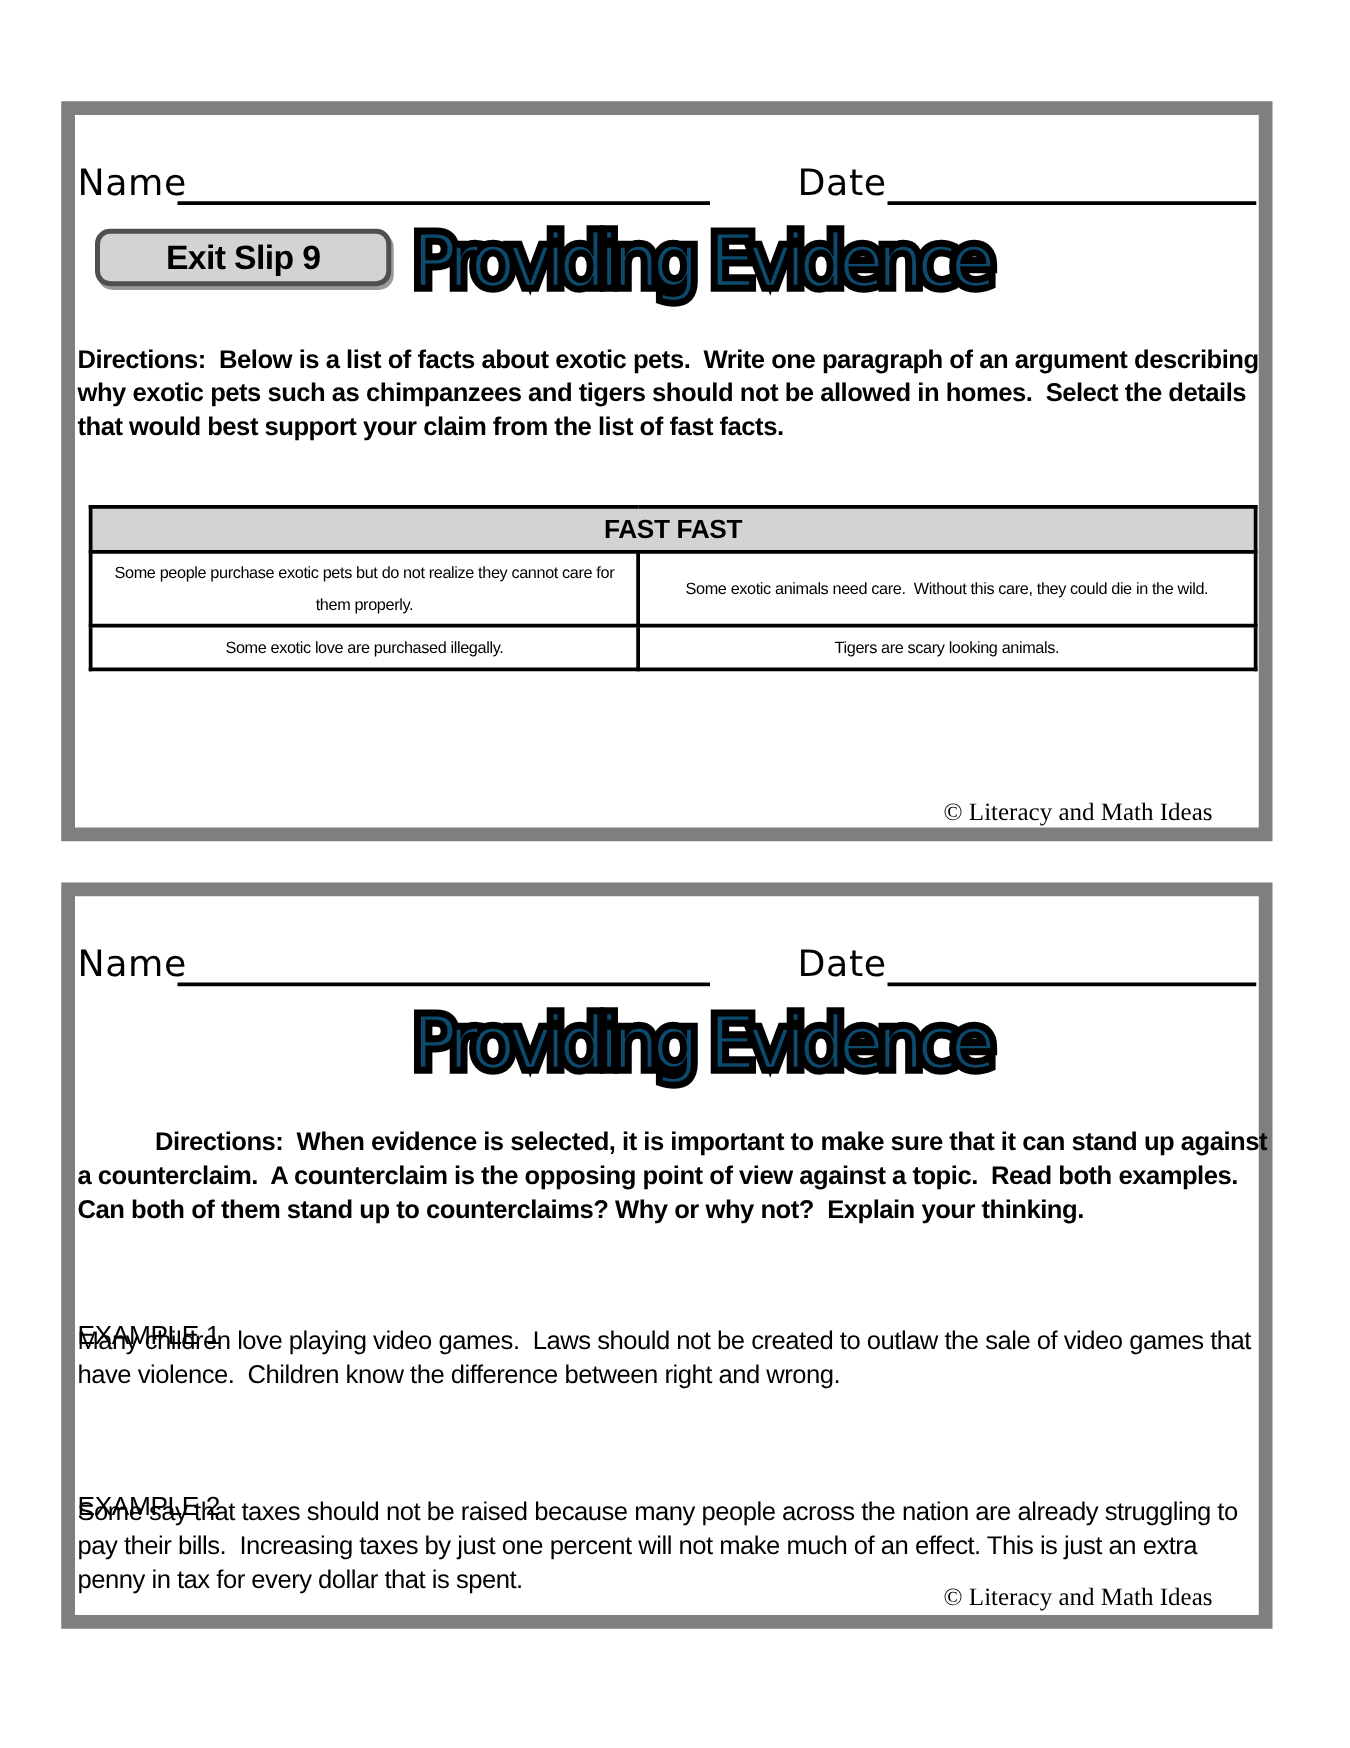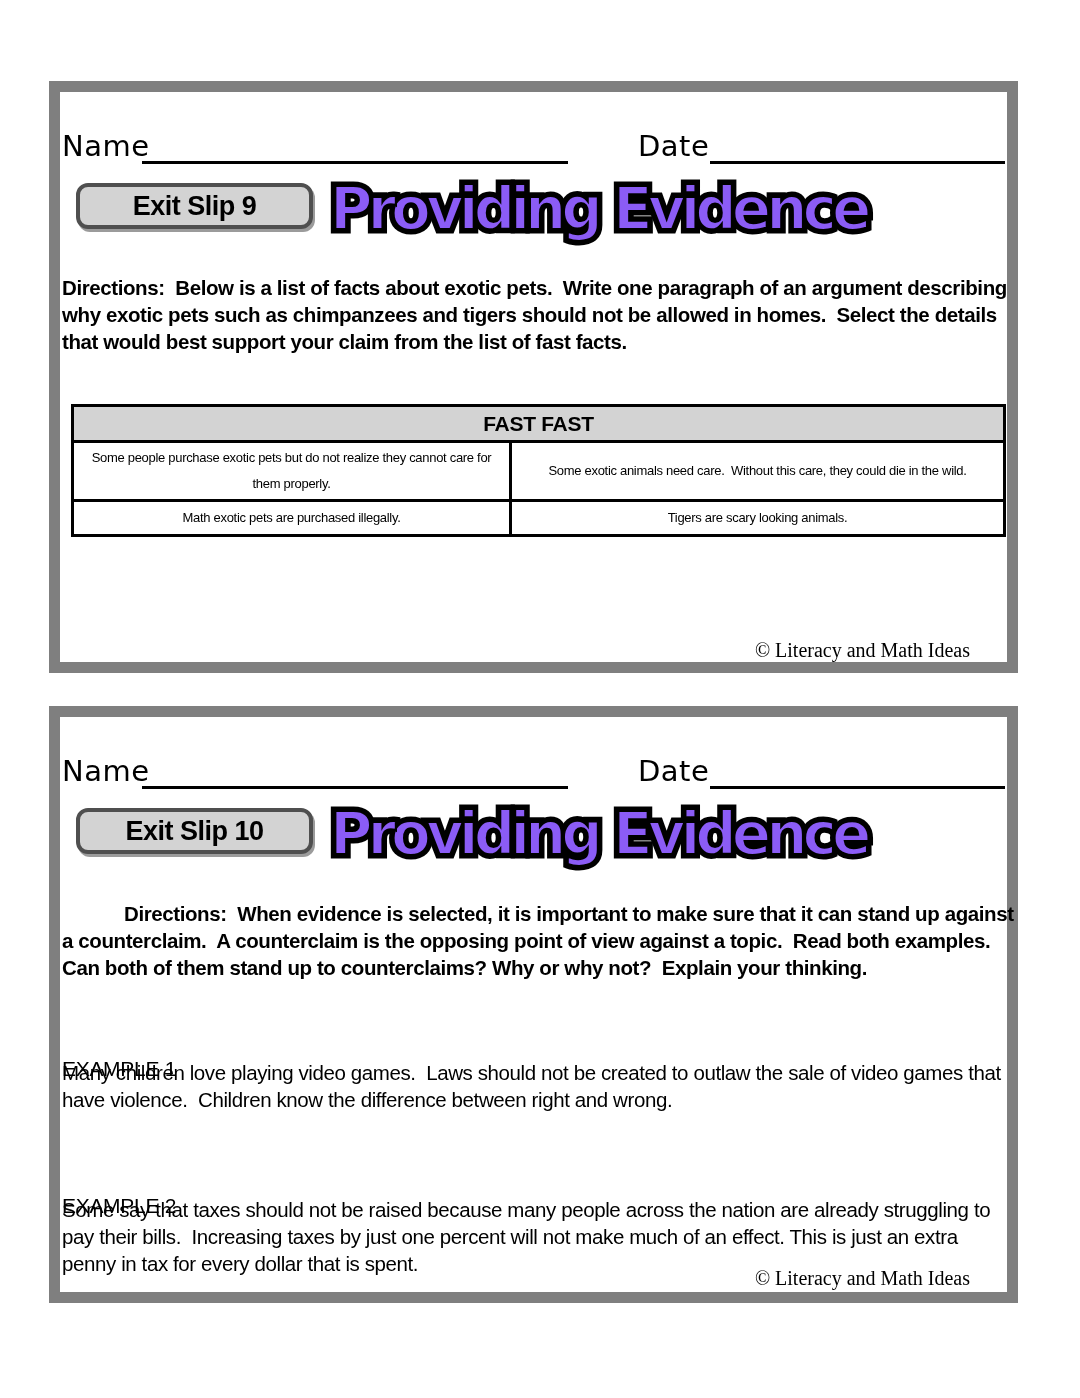--- a/index.html
+++ b/index.html
@@ -31,23 +31,23 @@
     box-sizing:border-box; background:#d3d3d3;
     border:4px solid #4f4f4f; border-radius:12px;
     box-shadow:2px 3px 0 #9b9b9b;
     display:flex; align-items:center; justify-content:center;
     font-weight:bold; font-size:27px; letter-spacing:-0.5px;
   }
 
   
   .bubble-title {
     position:absolute; left:270px; top:86px; z-index:0;
-    font-family:"DejaVu Sans", sans-serif; font-weight:bold;
+    font-family:"DejaVu Sans", sans-serif; font-weight:normal;
     font-size:58px; line-height:1.1; letter-spacing:-5px;
-    color:#8b5cf6; -webkit-text-stroke:2.2px #000; white-space:nowrap;
+    color:#0c4a6e; -webkit-text-stroke:2.2px #000; white-space:nowrap;
   }
   .bubble-title::before {
     content:attr(data-text);
     position:absolute; left:0; top:0; z-index:-1;
     color:#000; -webkit-text-stroke:9px #000;
   }
 
   .directions {
     position:absolute; left:2px; width:952px;
     font-weight:bold; font-size:20.5px; line-height:27px;
@@ -123,36 +123,35 @@
         <tr>
           <th colspan="2">FAST FAST</th>
         </tr>
       </thead>
       <tbody>
         <tr class="row-tall">
           <td>Some people purchase exotic pets but do not realize they cannot care for them properly.</td>
           <td>Some exotic animals need care.  Without this care, they could die in the wild.</td>
         </tr>
         <tr class="row-short">
-          <td>Math exotic pets are purchased illegally.</td>
+          <td>Some exotic love are purchased illegally.</td>
           <td>Tigers are scary looking animals.</td>
         </tr>
       </tbody>
     </table>
 
     <div class="copyright">© Literacy and Math Ideas</div>
   </div>
 
   <div class="slip" id="slip2">
     <span class="hand-label name-label">Name</span>
     <div class="write-line name-line"></div>
     <span class="hand-label date-label">Date</span>
     <div class="write-line date-line"></div>
 
-    <div class="badge">Exit Slip 10</div>
 
     <div class="bubble-title" data-text="Providing Evidence">Providing Evidence</div>
 
     <div class="directions">Directions:  When evidence is selected, it is important to make sure that it can stand up against a counterclaim.  A counterclaim is the opposing point of view against a topic.  Read both examples.  Can both of them stand up to counterclaims? Why or why not?  Explain your thinking.</div>
 
     <div class="example-heading" id="ex1-heading">EXAMPLE 1</div>
     <div class="example-body" id="ex1-body">Many children love playing video games.  Laws should not be created to outlaw the sale of video games that have violence.  Children know the difference between right and wrong.</div>
 
     <div class="example-heading" id="ex2-heading">EXAMPLE 2</div>
     <div class="example-body" id="ex2-body">Some say that taxes should not be raised because many people across the nation are already struggling to pay their bills.  Increasing taxes by just one percent will not make much of an effect. This is just an extra penny in tax for every dollar that is spent.</div>

